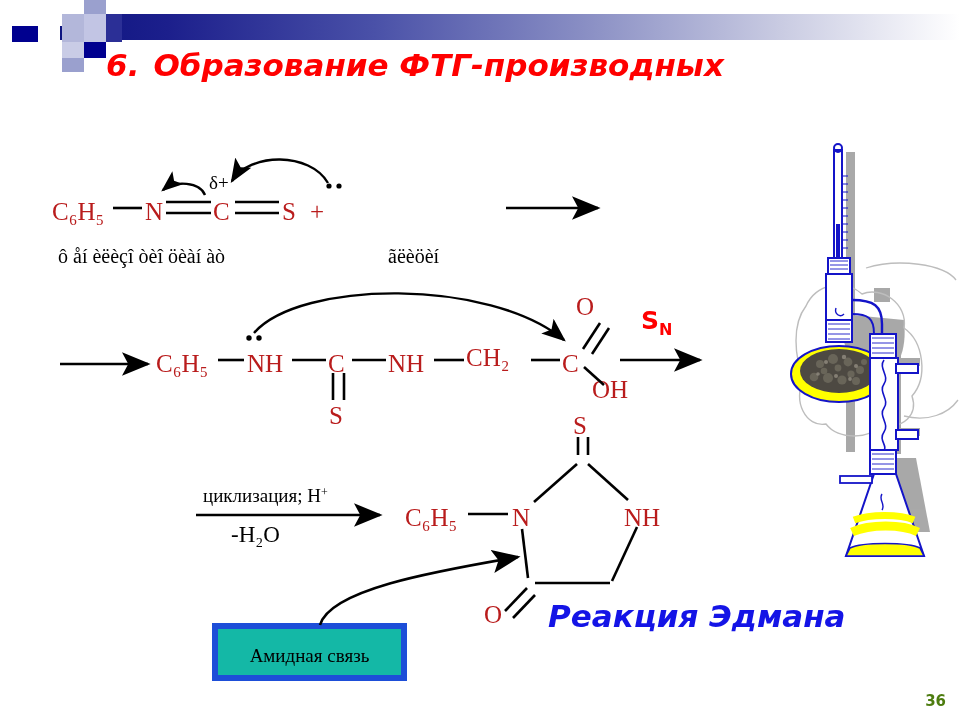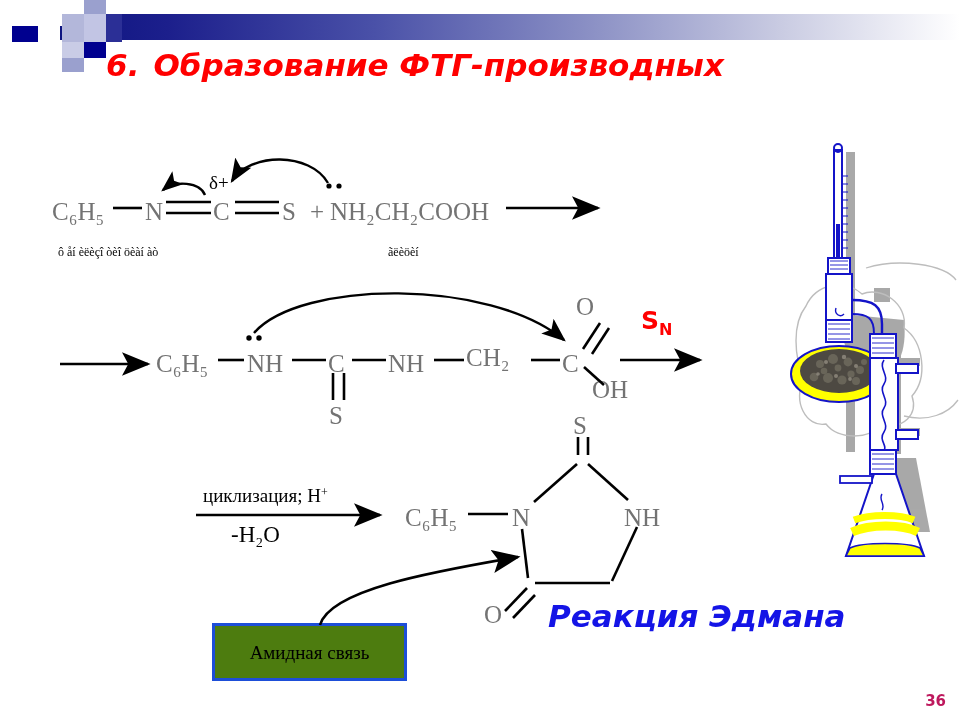--- a/index.html
+++ b/index.html
@@ -67,63 +67,63 @@
     font-weight: bold;
     font-size: 25px;
   }
   .sn sub { font-size: 16px; }
 
   
   .chem {
     position: absolute;
     font-family: "Liberation Serif", "DejaVu Serif", serif;
     font-size: 25px;
-    color: #737373;
+    color: #b91c1c;
     white-space: nowrap;
   }
 
   .lbl {
     position: absolute;
     font-family: "Liberation Serif", "DejaVu Serif", serif;
-    font-size: 12px;
+    font-size: 20px;
     color: #000000;
     white-space: nowrap;
   }
   .lbl.big { font-size: 19px; }
   .lbl sup { font-size: 12px; vertical-align: 6px; }
 
   .amidebox {
     position: absolute;
     left: 212px;
     top: 623px;
     width: 195px;
     height: 58px;
-    border: 3px solid #1d4ed8;
+    border: 6px solid #1d4ed8;
     box-sizing: border-box;
-    background: #4d7c0f;
+    background: #14b8a6;
   }
   .amidebox span {
     position: absolute;
     left: 0;
     right: 0;
     top: 16px;
     text-align: center;
     font-family: "Liberation Serif", "DejaVu Serif", serif;
     font-size: 19px;
     color: #000000;
   }
 
   .pagenum {
     position: absolute;
     right: 14px;
     bottom: 10px;
     font-family: "DejaVu Sans", "Liberation Sans", sans-serif;
     font-weight: bold;
     font-size: 15px;
-    color: #be185d;
+    color: #4d7c0f;
   }
 
   svg.layer {
     position: absolute;
     left: 0;
     top: 0;
     width: 960px;
     height: 720px;
     pointer-events: none;
   }
@@ -158,21 +158,20 @@
     <div>
       <span class="num">6.</span><span>Образование ФТГ-производных</span>
     </div>
   </div>
 
   <div class="chem" style="left:52px; top:198px;">C₆H₅</div>
   <div class="chem" style="left:145px; top:198px;">N</div>
   <div class="chem" style="left:213px; top:198px;">C</div>
   <div class="chem" style="left:282px; top:198px;">S</div>
   <div class="chem" style="left:310px; top:198px;">+</div>
-  <div class="chem" style="left:330px; top:198px;">NH₂CH₂COOH</div>
   <div class="lbl" style="left:209px; top:172px; font-size:19px;">δ+</div>
   <div class="lbl" style="left:58px; top:245px;">ô åí èëèçî òèî öèàí àò</div>
   <div class="lbl" style="left:348px; top:245px;margin-left:40px;">ãëèöèí</div>
 
   <div class="chem" style="left:156px; top:350px;">C₆H₅</div>
   <div class="chem" style="left:247px; top:350px;">NH</div>
   <div class="chem" style="left:328px; top:350px;">C</div>
   <div class="chem" style="left:329px; top:402px;">S</div>
   <div class="chem" style="left:388px; top:350px;">NH</div>
   <div class="chem" style="left:466px; top:344px;">CH₂</div>

